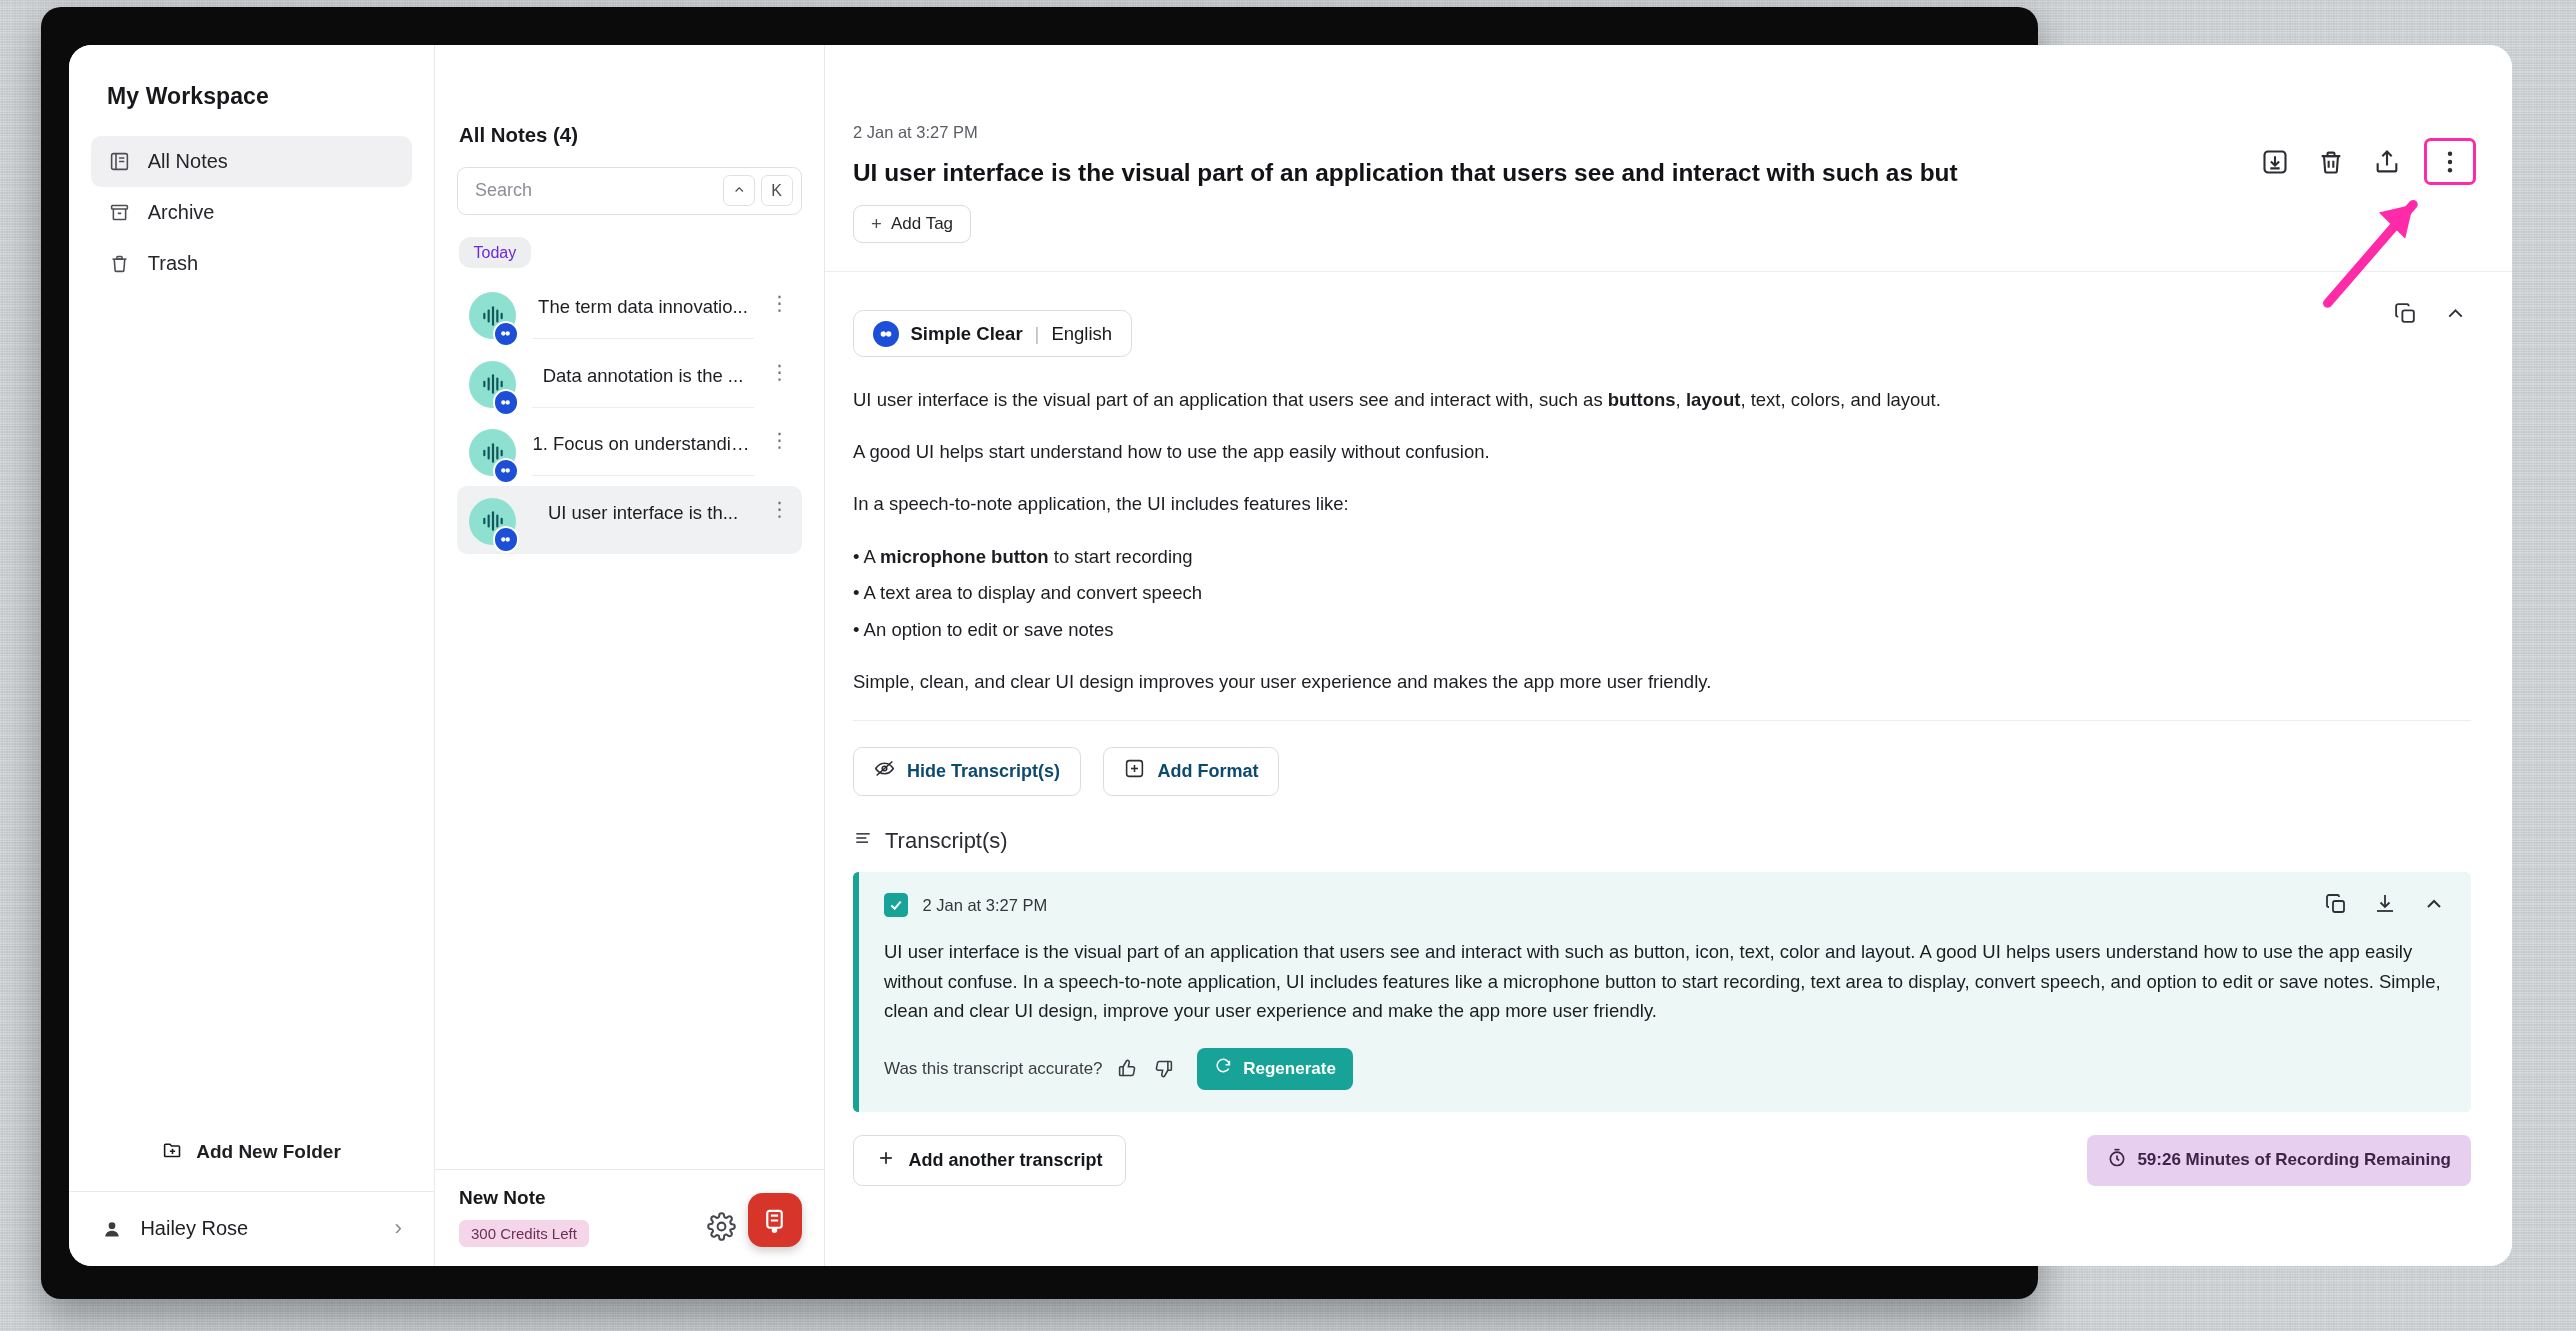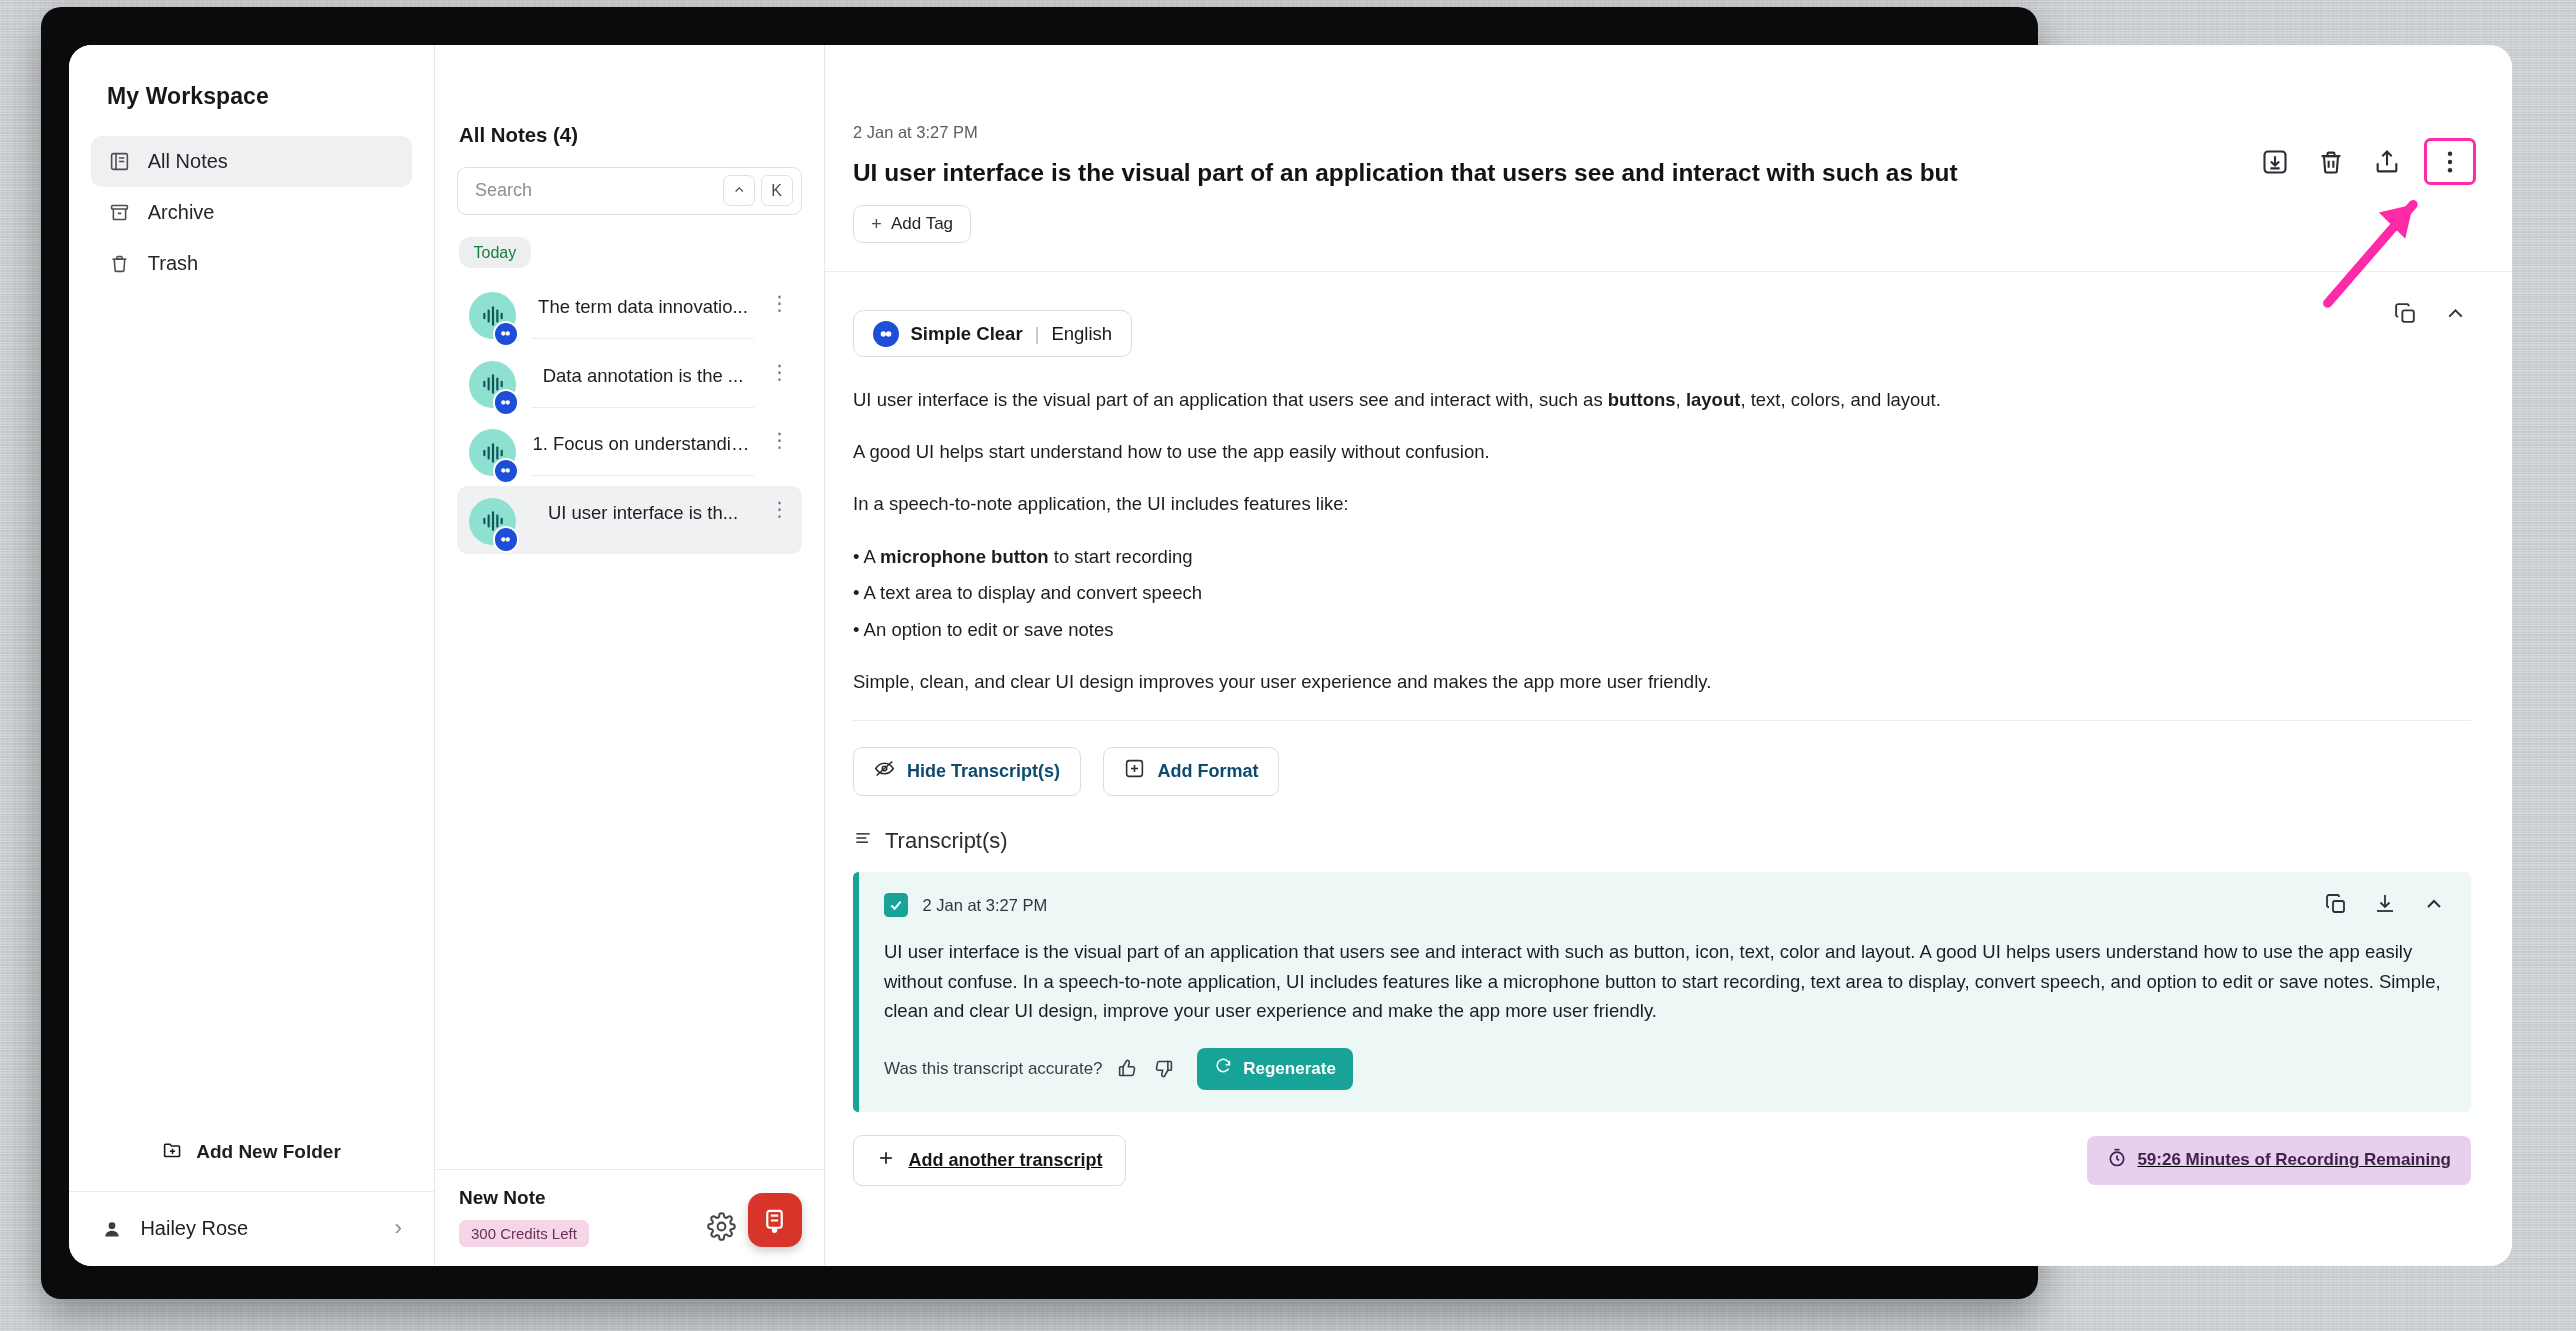--- a/index.html
+++ b/index.html
@@ -151,21 +151,21 @@
     border-radius: 6.6px;
     display: flex; align-items: center; justify-content: center;
     font-size: 16px; color: #4a4c51;
     margin-left: 5.3px;
     background: #fff;
   }
   .today-chip {
     margin: 22.4px 0 0 24px;
     display: inline-block;
     background: #eceef0;
-    color: #15803d;
+    color: #6d28d9;
     font-size: 16px;
     padding: 6.6px 14.5px;
     border-radius: 12px;
   }
   .notes { margin-top: 12px; padding: 0 22.4px; }
   .note {
     display: flex;
     align-items: flex-start;
     gap: 16px;
     padding: 12px 12px 9.2px 12px;
@@ -382,23 +382,21 @@
     font-weight: 600;
     display: inline-flex;
     align-items: center;
     gap: 10.5px;
     cursor: pointer;
   }
   .regen svg { width: 18.5px; height: 18.5px; color: #fff; }
 
   .bottom-row {
     display: flex;
-    align-items: center;
     padding: 22.4px 41px 0 28px;
-    text-decoration: underline;
   }
   .add-another {
     display: inline-flex;
     align-items: center;
     gap: 12px;
     border: 1.3px solid #dcdcdf;
     border-radius: 9.2px;
     padding: 12px 22.4px;
     font-size: 18px;
     font-weight: 600;

